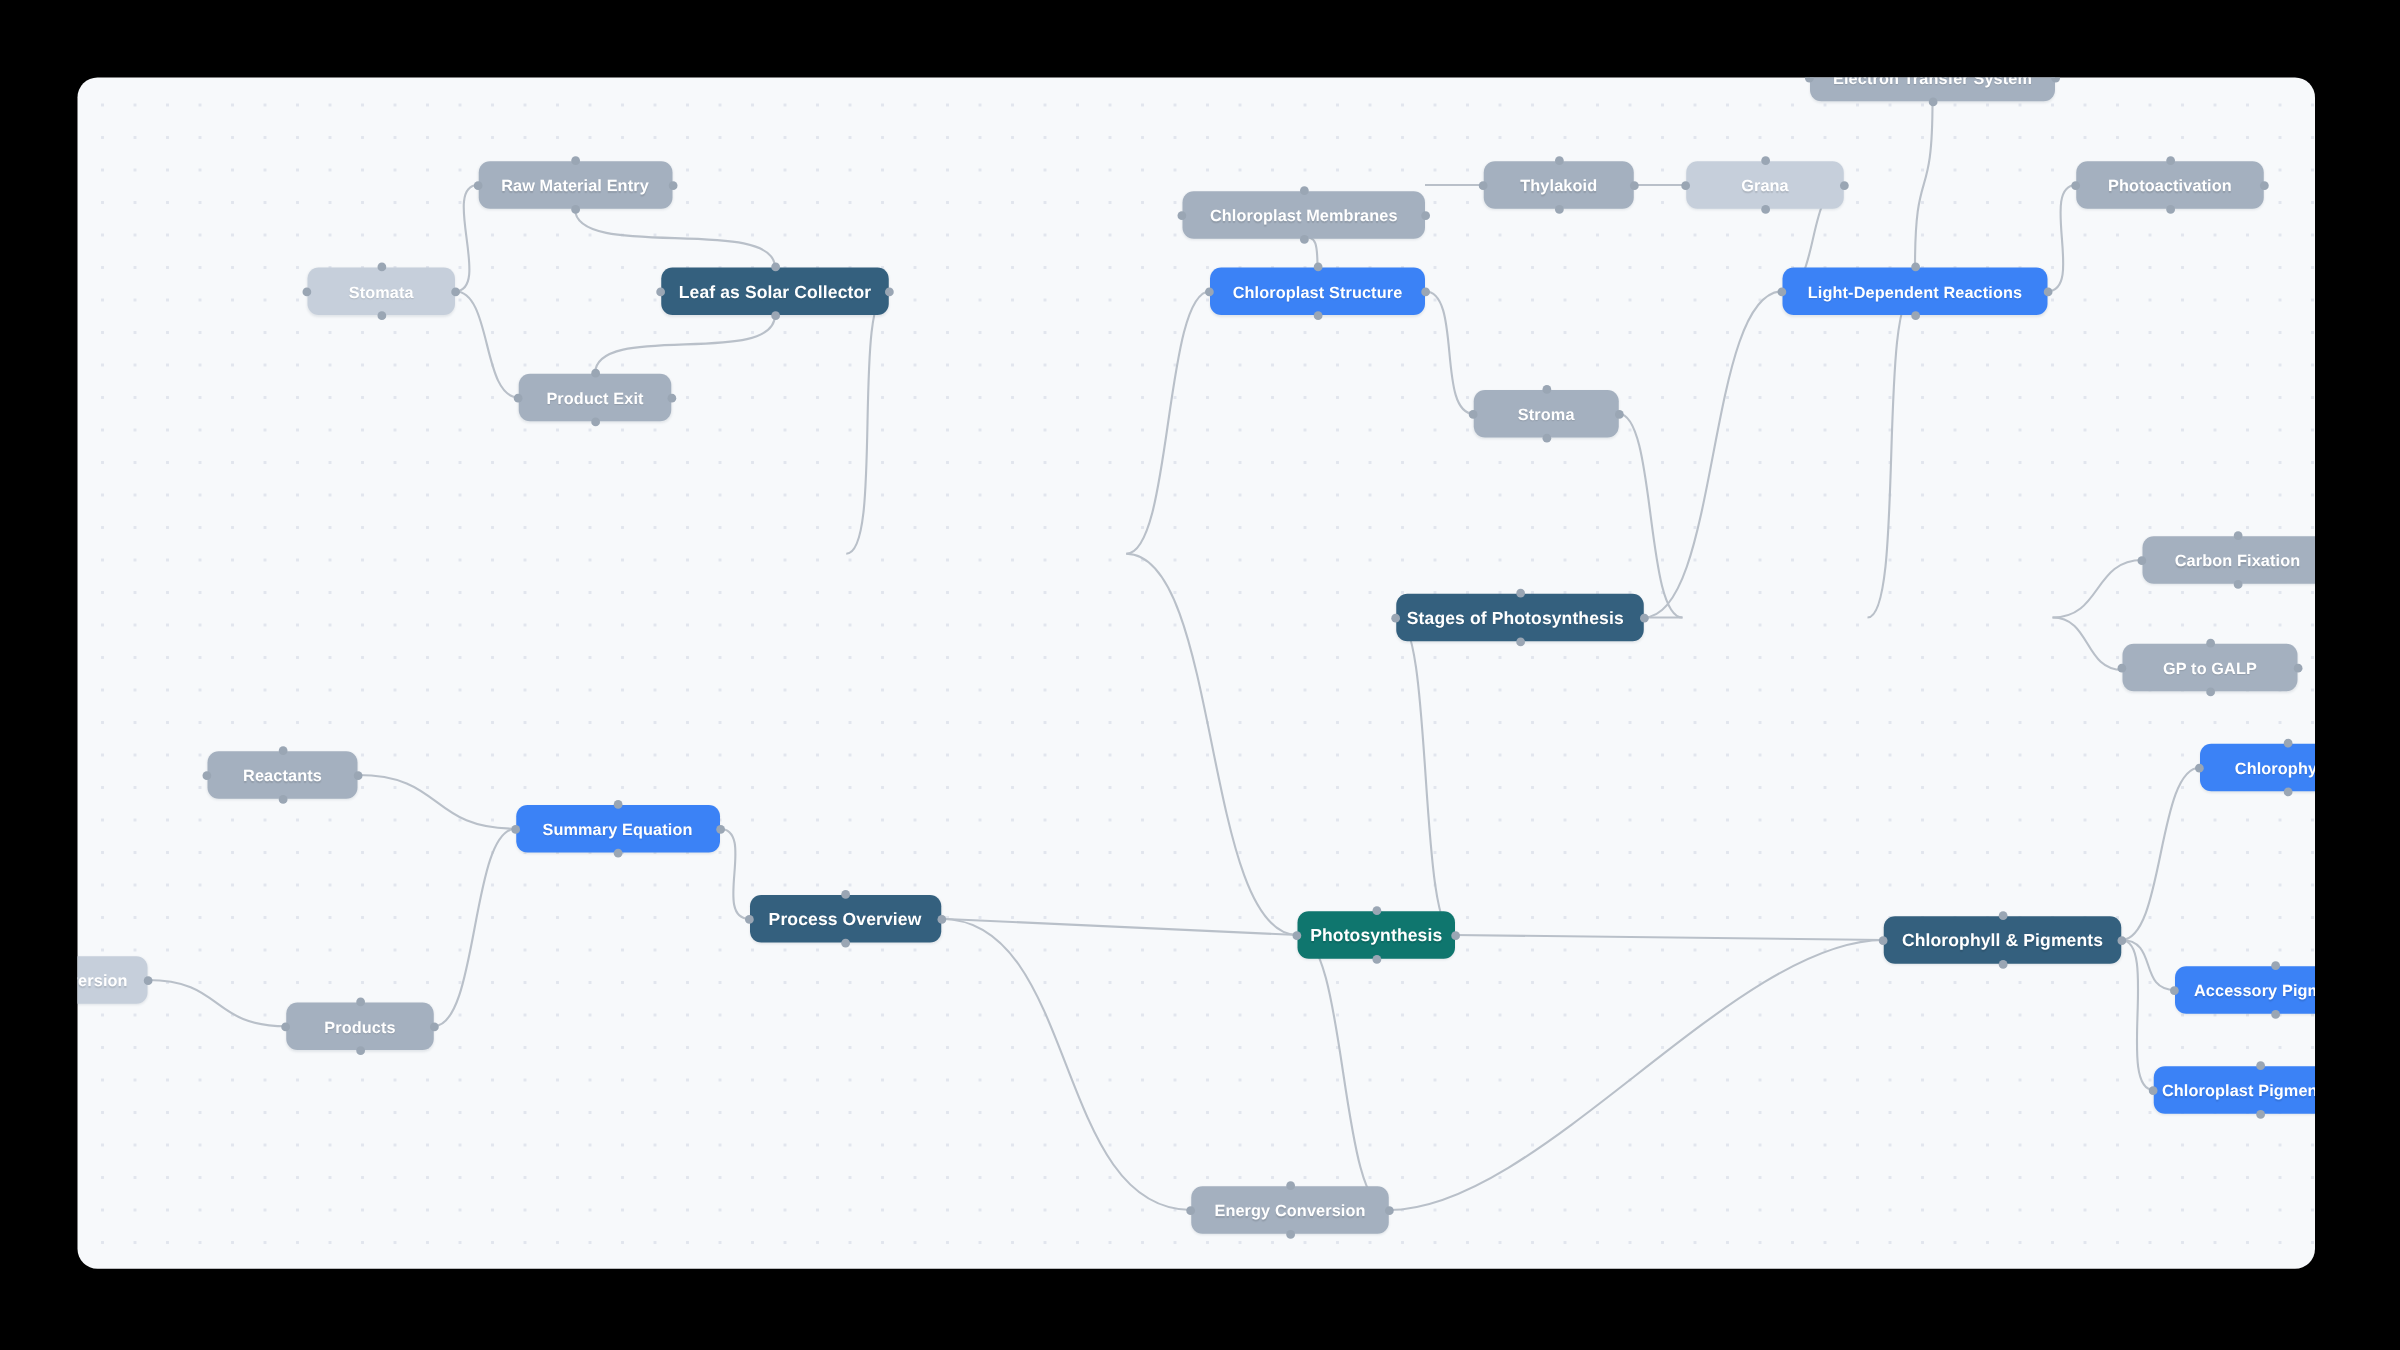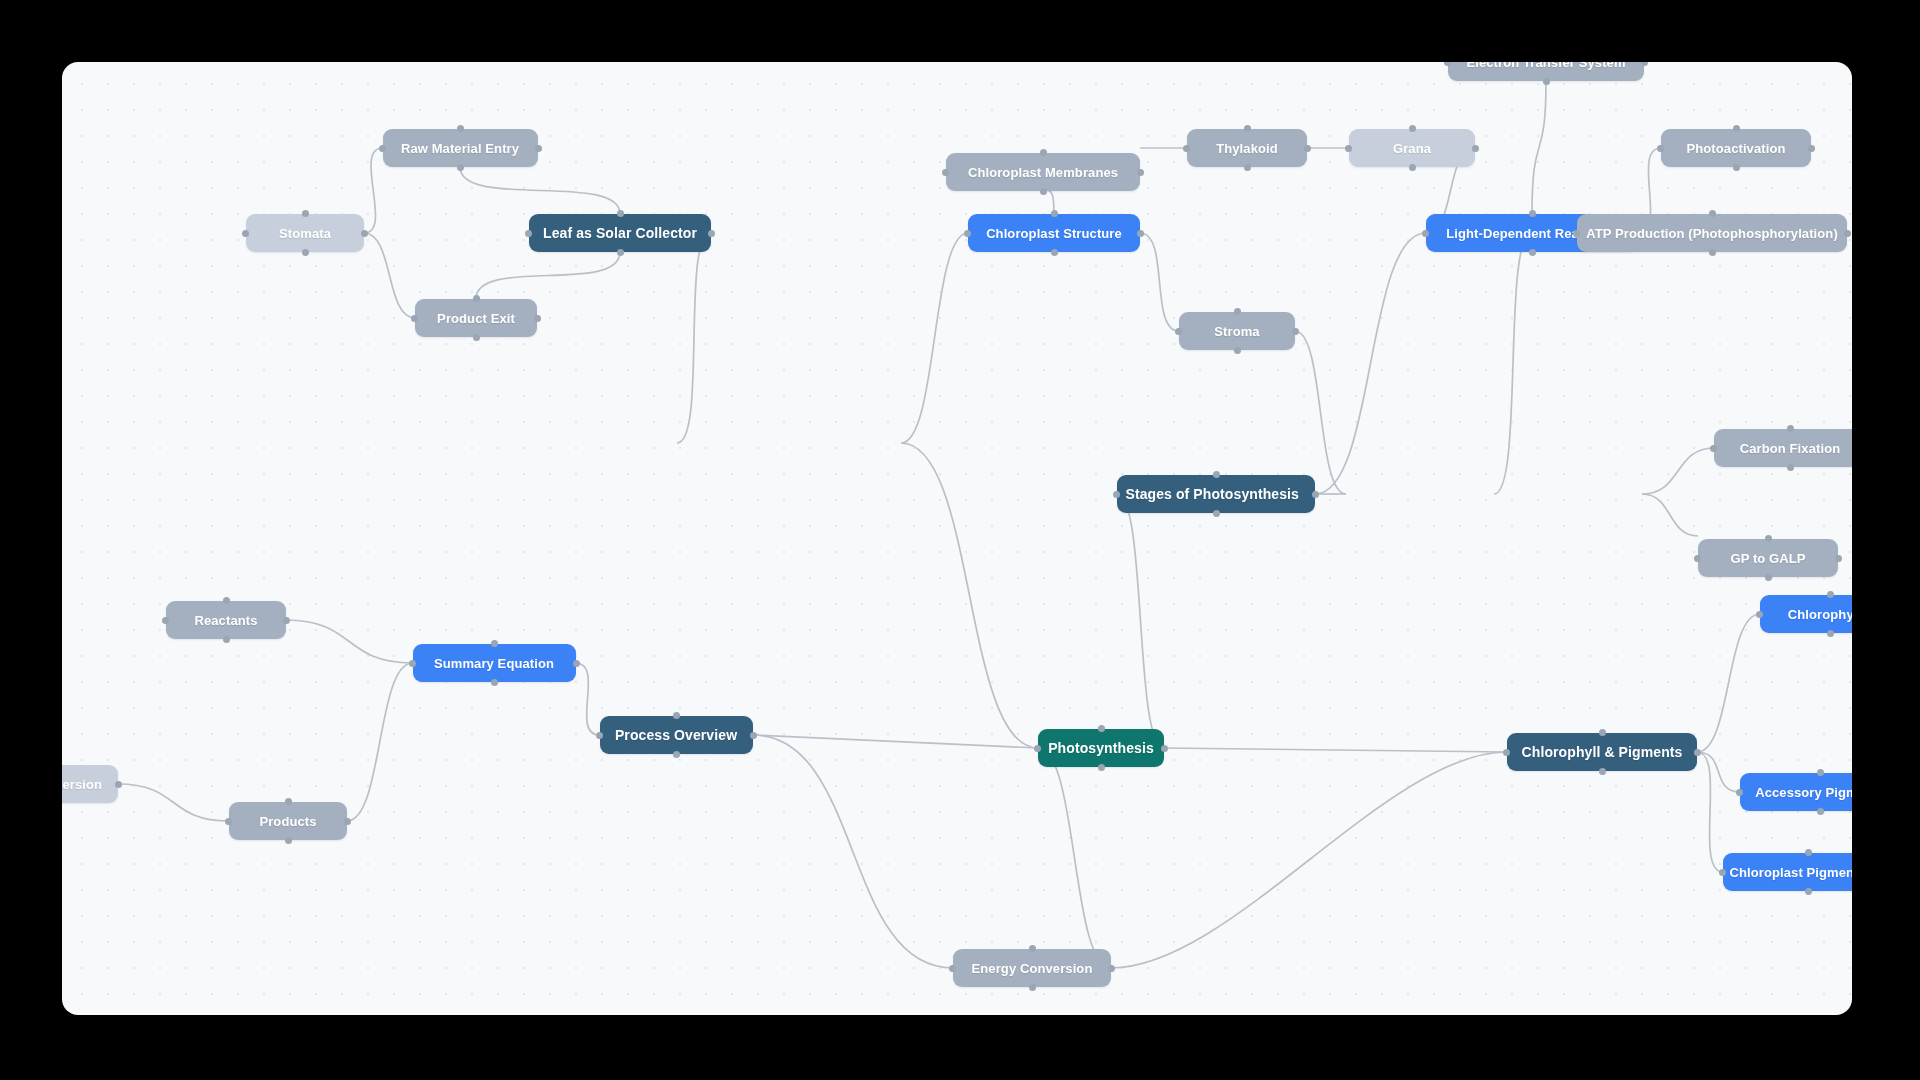--- a/index.html
+++ b/index.html
@@ -230,34 +230,27 @@
         <span class="port" style="right: -4px; top: calc(50% - 3.5px);"></span>
         <span class="port" style="bottom: -4px; left: calc(50% - 3.5px);"></span>
       </div>
       <div class="node lvl3" style="left: 1599px; top: 67px; width: 150px; height: 38px;">
         <span>Photoactivation</span>
         <span class="port" style="left: -4px; top: calc(50% - 3.5px);"></span>
         <span class="port" style="right: -4px; top: calc(50% - 3.5px);"></span>
         <span class="port" style="top: -4px; left: calc(50% - 3.5px);"></span>
         <span class="port" style="bottom: -4px; left: calc(50% - 3.5px);"></span>
       </div>
-      <div class="node lvl3" style="left: 1515px; top: 152px; width: 270px; height: 38px;">
-        <span>ATP Production (Photophosphorylation)</span>
-        <span class="port" style="left: -4px; top: calc(50% - 3.5px);"></span>
-        <span class="port" style="right: -4px; top: calc(50% - 3.5px);"></span>
-        <span class="port" style="top: -4px; left: calc(50% - 3.5px);"></span>
-        <span class="port" style="bottom: -4px; left: calc(50% - 3.5px);"></span>
-      </div>
       <div class="node lvl3" style="left: 1652px; top: 367px; width: 152px; height: 38px;">
         <span>Carbon Fixation</span>
         <span class="port" style="left: -4px; top: calc(50% - 3.5px);"></span>
         <span class="port" style="top: -4px; left: calc(50% - 3.5px);"></span>
         <span class="port" style="bottom: -4px; left: calc(50% - 3.5px);"></span>
       </div>
-      <div class="node lvl3" style="left: 1636px; top: 477px; width: 140px; height: 38px;">
+      <div class="node lvl3" style="left: 1636px; top: 453px; width: 140px; height: 38px;">
         <span>GP to GALP</span>
         <span class="port" style="left: -4px; top: calc(50% - 3.5px);"></span>
         <span class="port" style="right: -4px; top: calc(50% - 3.5px);"></span>
         <span class="port" style="top: -4px; left: calc(50% - 3.5px);"></span>
         <span class="port" style="bottom: -4px; left: calc(50% - 3.5px);"></span>
       </div>
       <div class="node lvl2" style="left: 1698px; top: 533px; width: 140px; height: 38px;">
         <span>Chlorophyll a</span>
         <span class="port" style="left: -4px; top: calc(50% - 3.5px);"></span>
         <span class="port" style="top: -4px; left: calc(50% - 3.5px);"></span>

